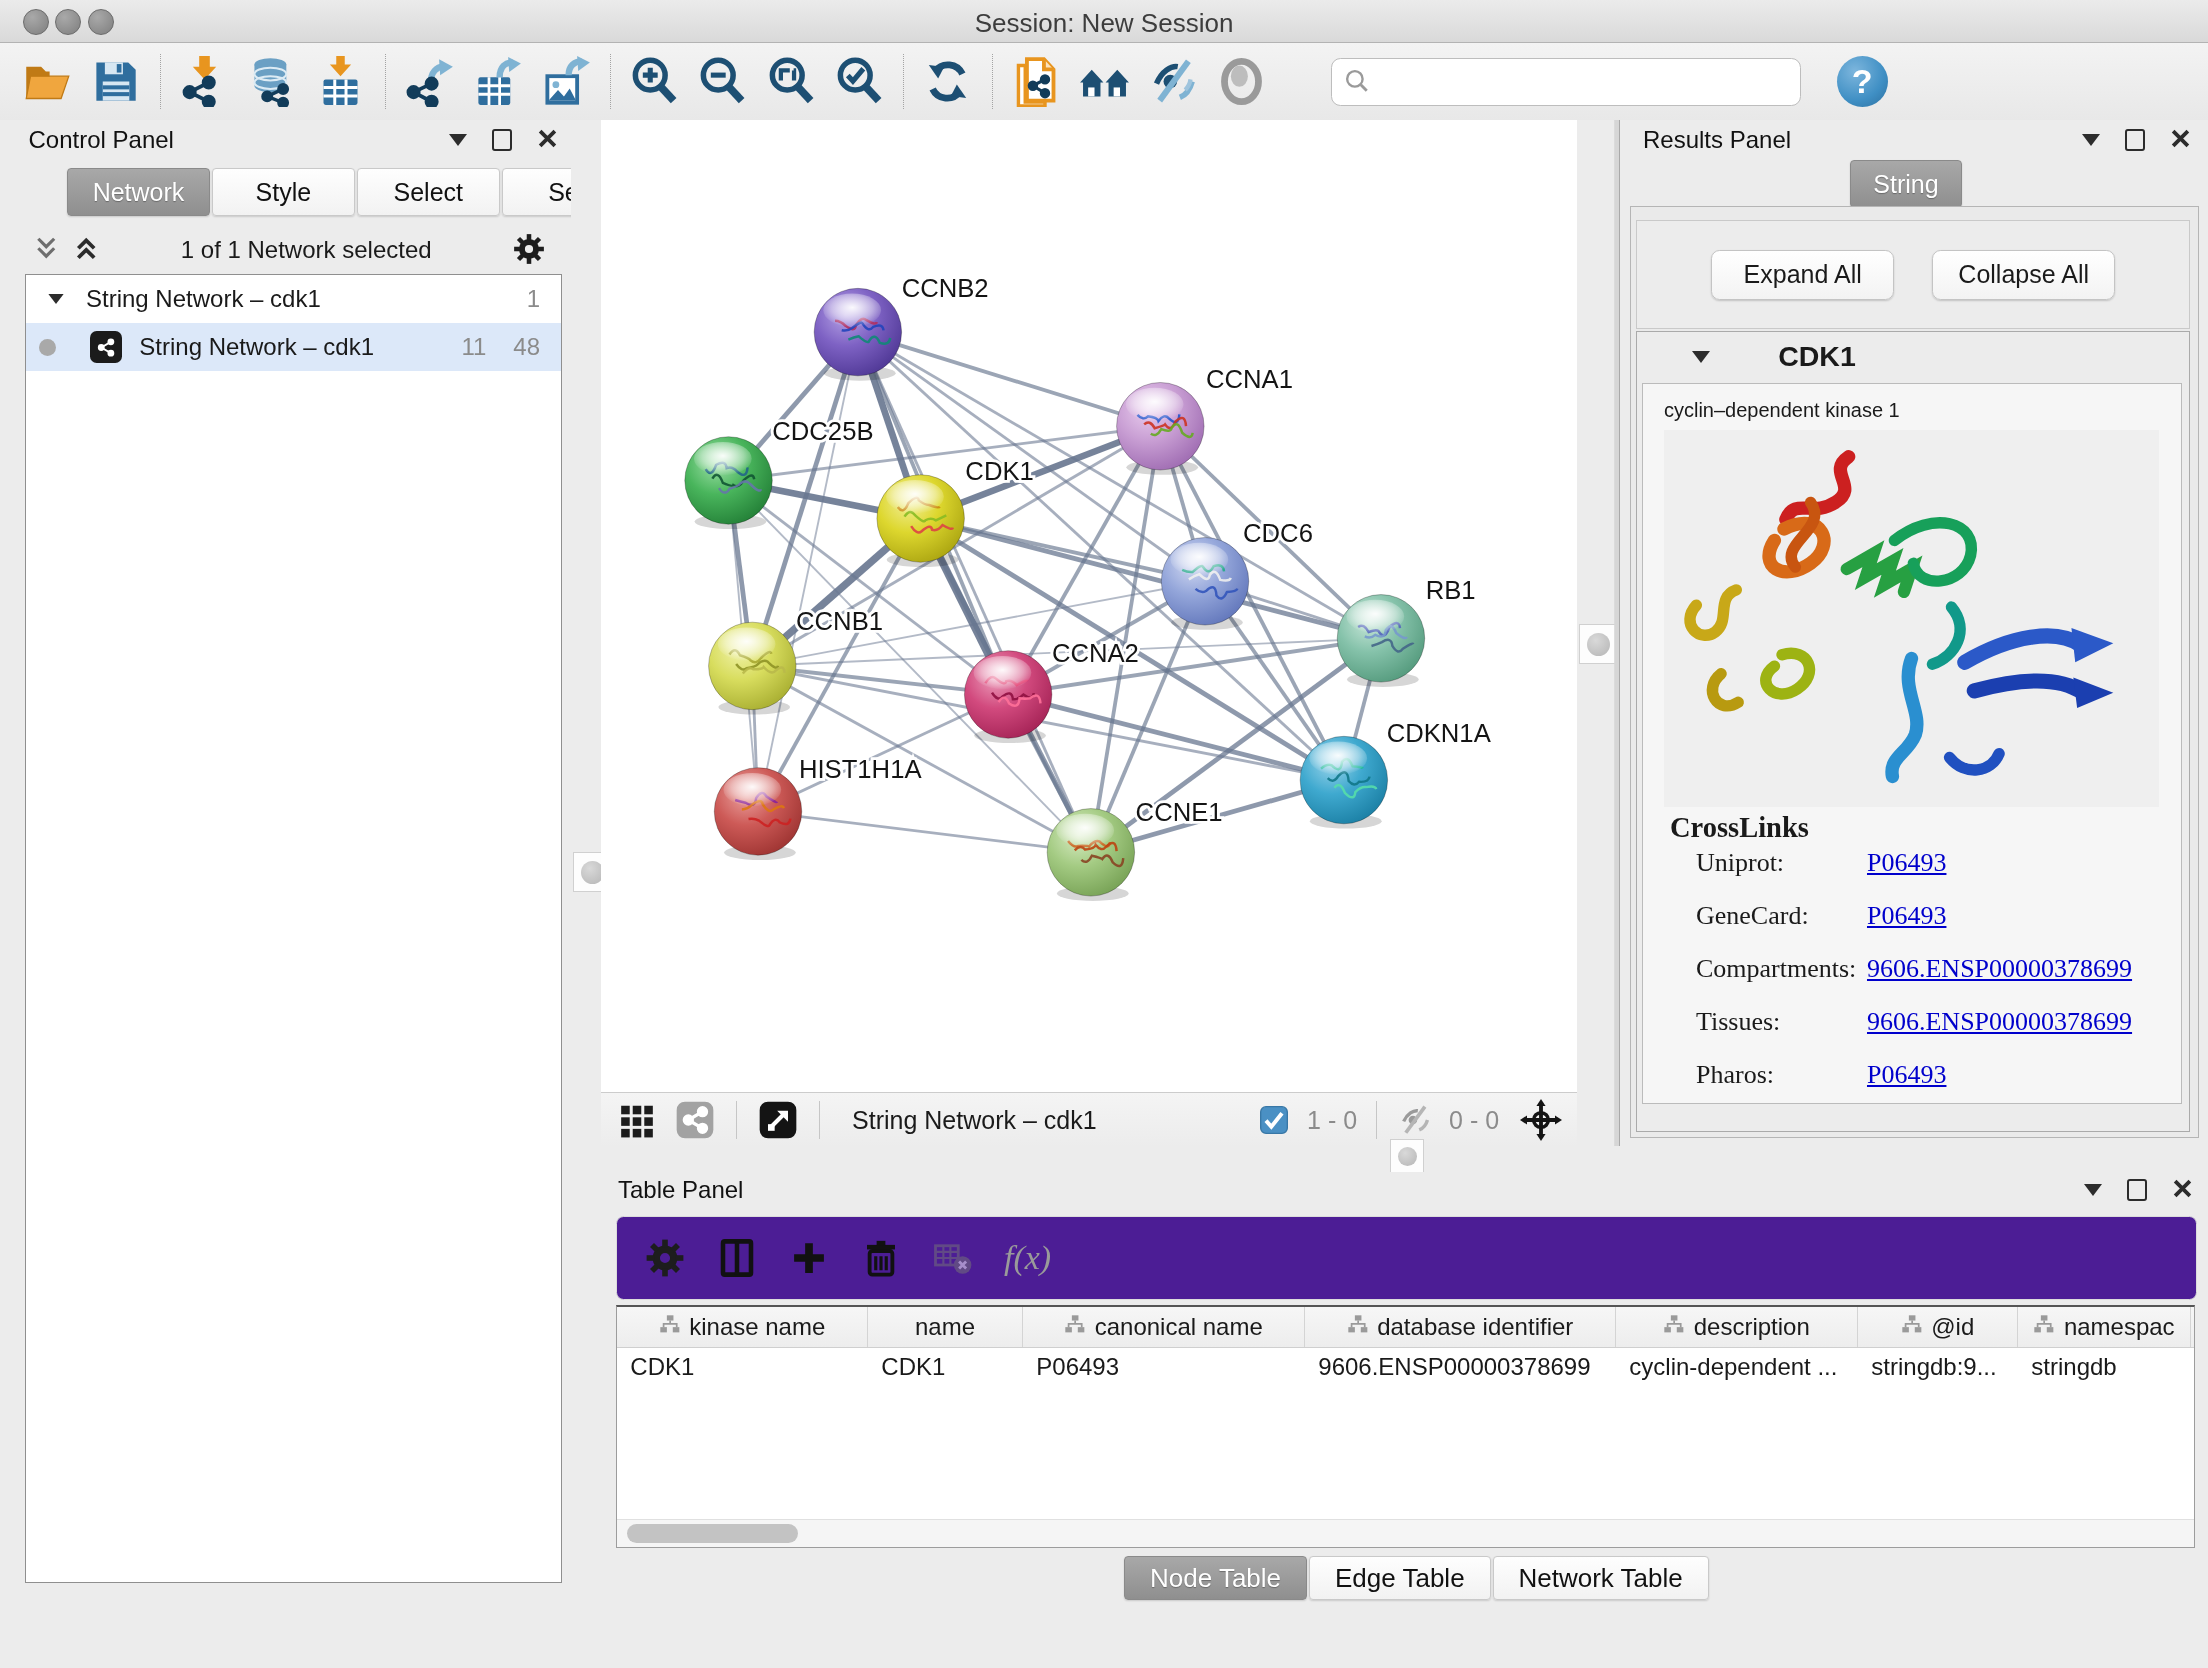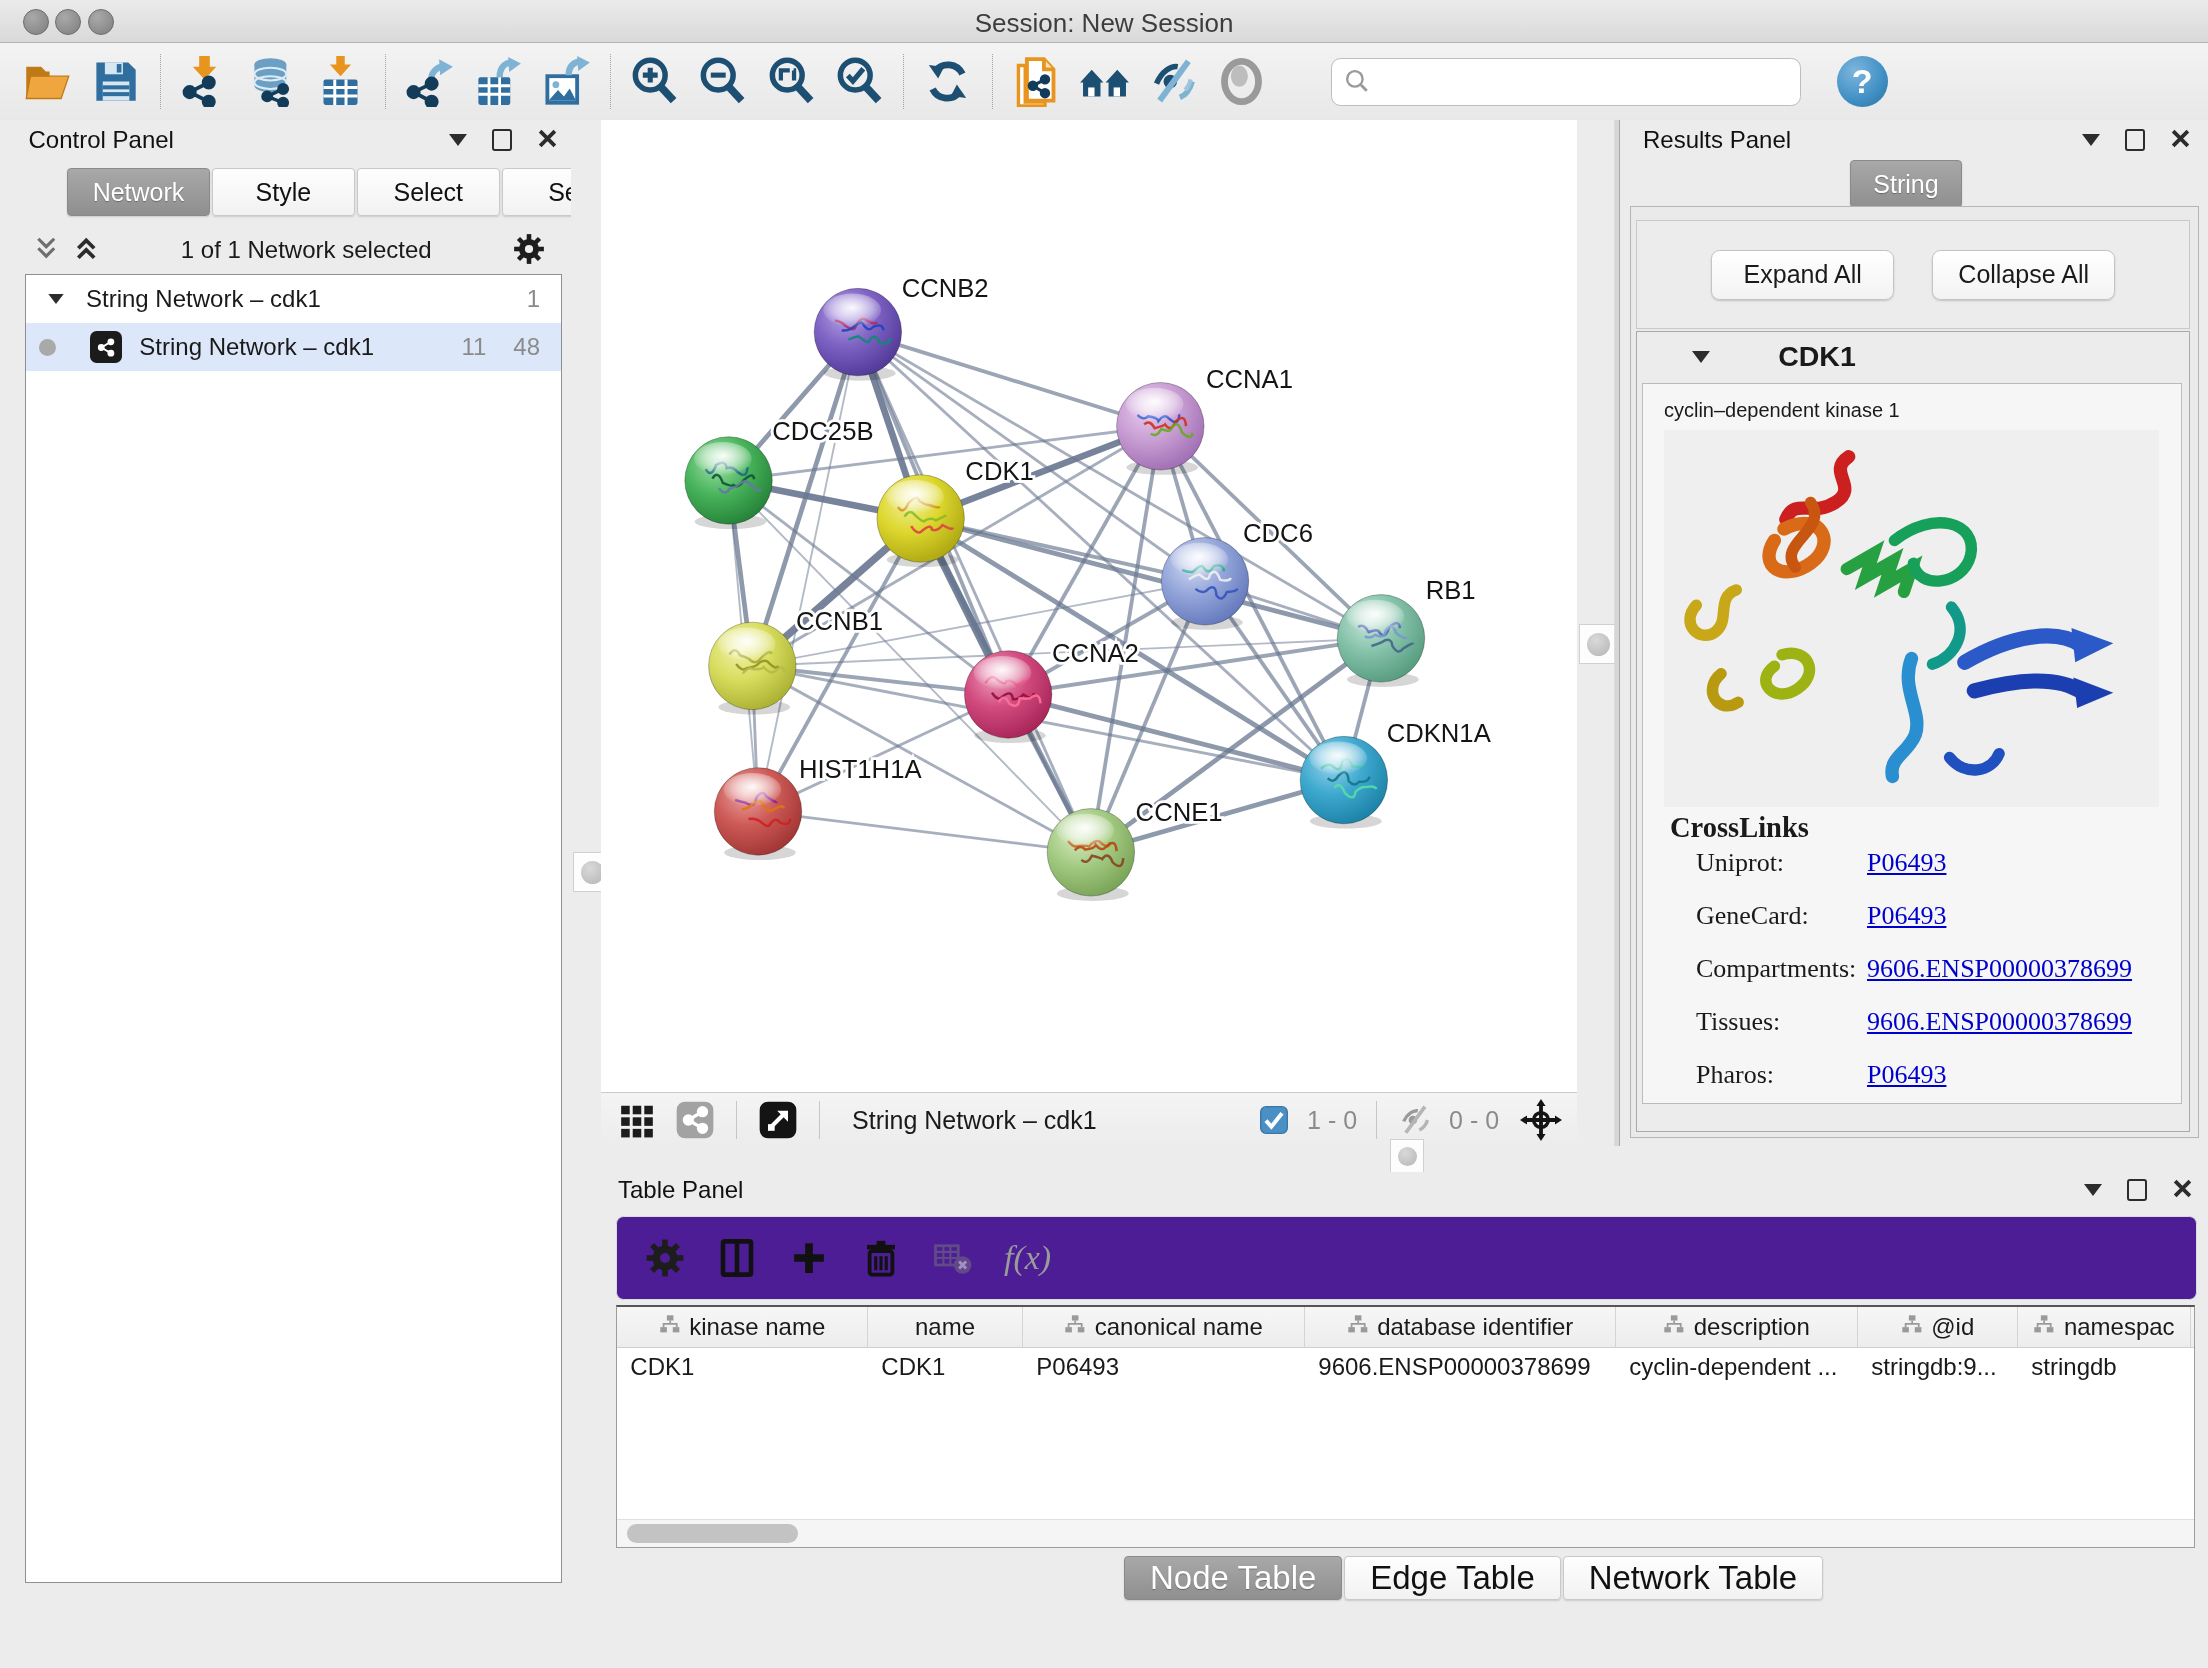--- a/index.html
+++ b/index.html
@@ -119,21 +119,21 @@
     border:1px solid #9c9c9c;border-top:2.9px solid #555;overflow:hidden;}
   .thead{position:absolute;left:0;top:0;height:40px;display:flex;background:linear-gradient(#f6f6f6,#ededed);
     border-bottom:1px solid #cfcfcf;width:100%;}
   .th{display:flex;align-items:center;justify-content:center;gap:9.5px;font-size:24px;
     border-right:1px solid #d4d4d4;box-sizing:border-box;flex:0 0 auto;}
   .trow{position:absolute;left:0;top:40px;height:40px;display:flex;width:100%;}
   .td{display:flex;align-items:center;font-size:24px;padding-left:13.3px;box-sizing:border-box;flex:0 0 auto;}
   .hscroll{position:absolute;left:0;bottom:0;width:100%;height:27px;background:#f5f5f5;border-top:1px solid #e0e0e0;}
   .hthumb{position:absolute;left:9.5px;top:3.8px;width:171px;height:19px;border-radius:9.5px;background:#c3c3c3;}
   .tp-tabs{position:absolute;left:523px;top:384px;display:flex;}
-  .tp-tabs .tab{padding:0 25px;height:42px;margin-right:1.9px;font-size:33px;}
+  .tp-tabs .tab{padding:0 25px;height:42px;margin-right:1.9px;font-size:26px;}
 
   
   .statusbar{left:0;top:1607px;width:2208px;height:61px;background:#ececec;
     border-top:1px solid #c4c4c4;box-shadow:0 -2.9px 0 #f6f6f6 inset;}
   .sb-btn{position:absolute;top:8.6px;height:42px;background:#fdfdfd;border:1.9px solid #b9b9b9;
     display:flex;align-items:center;justify-content:center;}
   .mem-dot{width:16px;height:16px;border-radius:50%;background:#19a234;margin-right:9.5px;}
   .mem-label{font-size:23px;}
 </style>
 </head>

